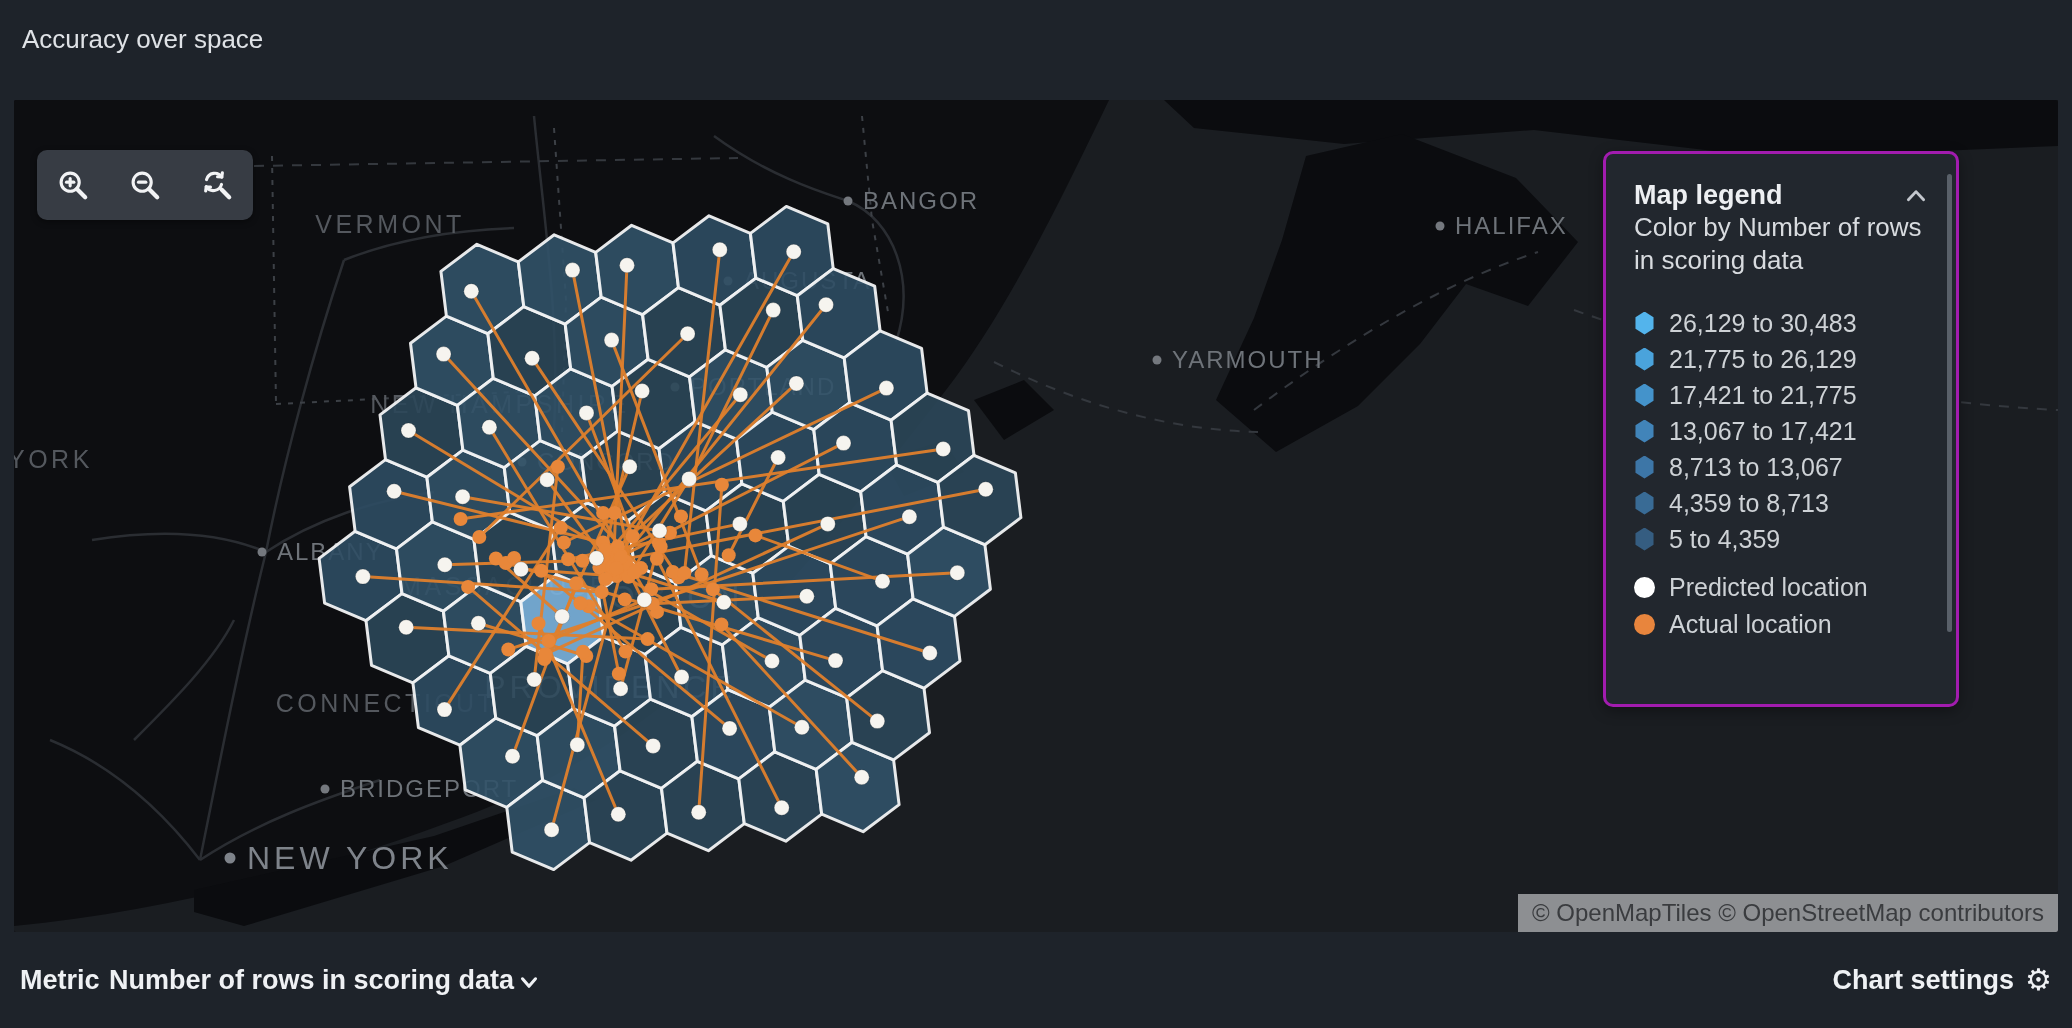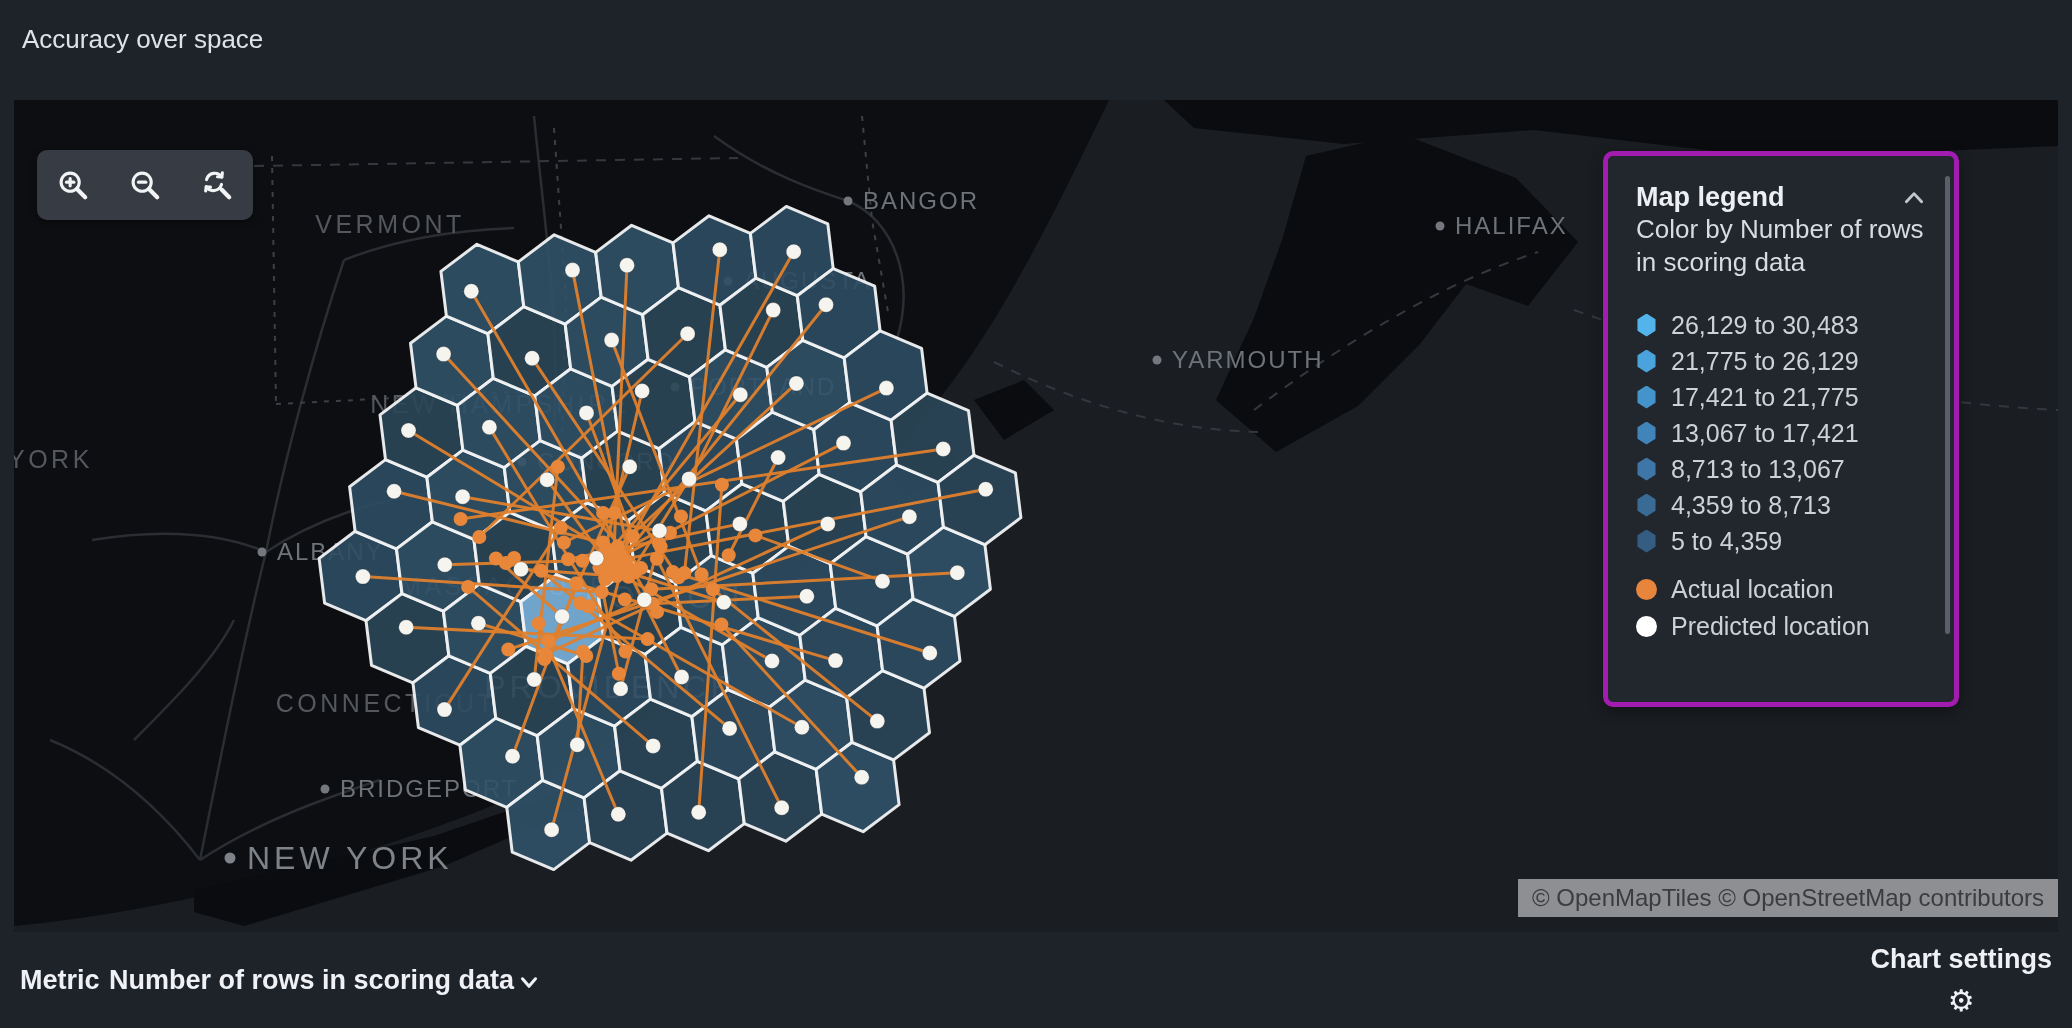--- a/index.html
+++ b/index.html
@@ -14,44 +14,44 @@
   .tab{font-size:26px;color:#dfe2e6;padding:4px 2px 20px 2px;position:relative;cursor:pointer;white-space:nowrap;}
   .tab .underline{position:absolute;left:0;right:0;bottom:0;height:4px;border-radius:2px;}
   
   .map-area{position:absolute;left:14px;top:100px;width:2044px;height:832px;background:#0d0e11;overflow:hidden;border-radius:2px;}
   .map-area svg.basemap{position:absolute;left:0;top:0;}
   
   .map-toolbar{position:absolute;left:23px;top:50px;width:216px;height:70px;background:#373c44;border-radius:10px;
     display:flex;align-items:center;justify-content:space-around;box-shadow:0 2px 6px rgba(0,0,0,.4);}
   .map-toolbar button{background:transparent;border:none;width:44px;height:44px;padding:0;cursor:pointer;display:flex;align-items:center;justify-content:center;}
   
-  .legend{position:absolute;left:1589px;top:51px;width:356px;height:556px;background:#22272e;border:5px solid #a21caf;
+  .legend{position:absolute;left:1589px;top:51px;width:356px;height:556px;background:#22272e;border:3px solid #a21caf;
     border-radius:10px;box-sizing:border-box;padding:26px 28px 0 28px;box-shadow:0 4px 14px rgba(0,0,0,.35);}
   .legend-head{display:flex;align-items:center;justify-content:space-between;}
   .legend-title{font-size:27px;font-weight:bold;color:#edeff2;}
   .legend-colorby{font-size:26px;line-height:33px;color:#d8dbdf;max-width:360px;}
   .legend-items{margin-top:28px;}
   .legend-item{display:flex;align-items:center;height:36px;}
   .legend-hex{width:21px;height:23px;flex:0 0 21px;margin-right:14px;
     clip-path:polygon(50% 0,93% 25%,93% 75%,50% 100%,7% 75%,7% 25%);}
   .legend-item-label{font-size:25px;color:#ced2d6;}
   .legend-points{margin-top:12px;}
   .legend-point{display:flex;align-items:center;height:37px;}
   .legend-dot{width:21px;height:21px;border-radius:50%;flex:0 0 21px;margin-right:14px;}
   .legend-point-label{font-size:25px;color:#ced2d6;}
   .legend-scrollbar{position:absolute;right:4px;top:20px;width:5px;height:458px;background:#596069;border-radius:3px;}
   
-  .attribution{position:absolute;right:0;bottom:15px;height:38px;background:rgba(151,153,156,.92);
+  .attribution{position:absolute;right:0;bottom:0;height:38px;background:rgba(151,153,156,.92);
     display:flex;align-items:center;padding:0 14px;font-size:24px;color:#3a3c3f;white-space:nowrap;}
   
   .footer{position:absolute;left:0;right:0;top:932px;height:96px;background:#1e232a;
     display:flex;align-items:center;justify-content:space-between;padding:0 20px;box-sizing:border-box;}
   .metric-select{display:flex;align-items:center;gap:2px;cursor:pointer;}
   .metric-select .txt{font-size:27px;font-weight:bold;color:#eff1f4;white-space:pre;}
-  .chart-settings{display:flex;align-items:center;gap:11px;cursor:pointer;flex-direction:column;}
+  .chart-settings{display:flex;align-items:center;gap:11px;cursor:pointer;}
   .chart-settings .txt{font-size:27px;font-weight:bold;color:#eff1f4;}
   .gear{font-size:30px;color:#eff1f4;line-height:1;}
 </style>
 </head>
 <body>
 
 <div class="topbar">
   <div class="tabs" id="tabs">
       <div class="tab">Accuracy over space</div>
     </div>
@@ -456,26 +456,26 @@
           <div class="legend-hex" style="background: rgb(57, 107, 149);"></div>
           <div class="legend-item-label">4,359 to 8,713</div>
         </div>
         <div class="legend-item">
           <div class="legend-hex" style="background: rgb(53, 93, 129);"></div>
           <div class="legend-item-label">5 to 4,359</div>
         </div>
       </div>
     <div class="legend-points" id="legend-points">
         <div class="legend-point">
+          <div class="legend-dot" style="background: rgb(255, 255, 255);"></div>
+          <div class="legend-point-label">Predicted location</div>
+        </div>
+        <div class="legend-point">
           <div class="legend-dot" style="background: rgb(232, 133, 61);"></div>
           <div class="legend-point-label">Actual location</div>
-        </div>
-        <div class="legend-point">
-          <div class="legend-dot" style="background: rgb(255, 255, 255);"></div>
-          <div class="legend-point-label">Predicted location</div>
         </div>
       </div>
     <div class="legend-scrollbar"></div>
   </div>
 
   <div class="attribution">© OpenMapTiles © OpenStreetMap contributors</div>
 </div>
 
 <div class="footer">
   <div class="metric-select">

